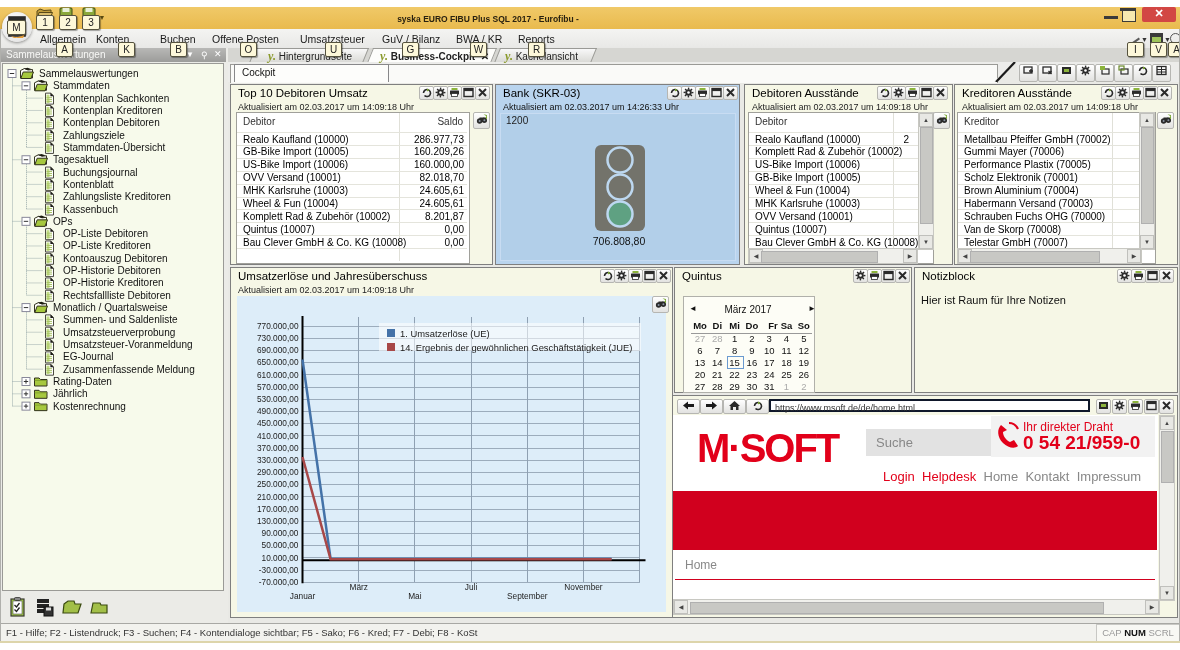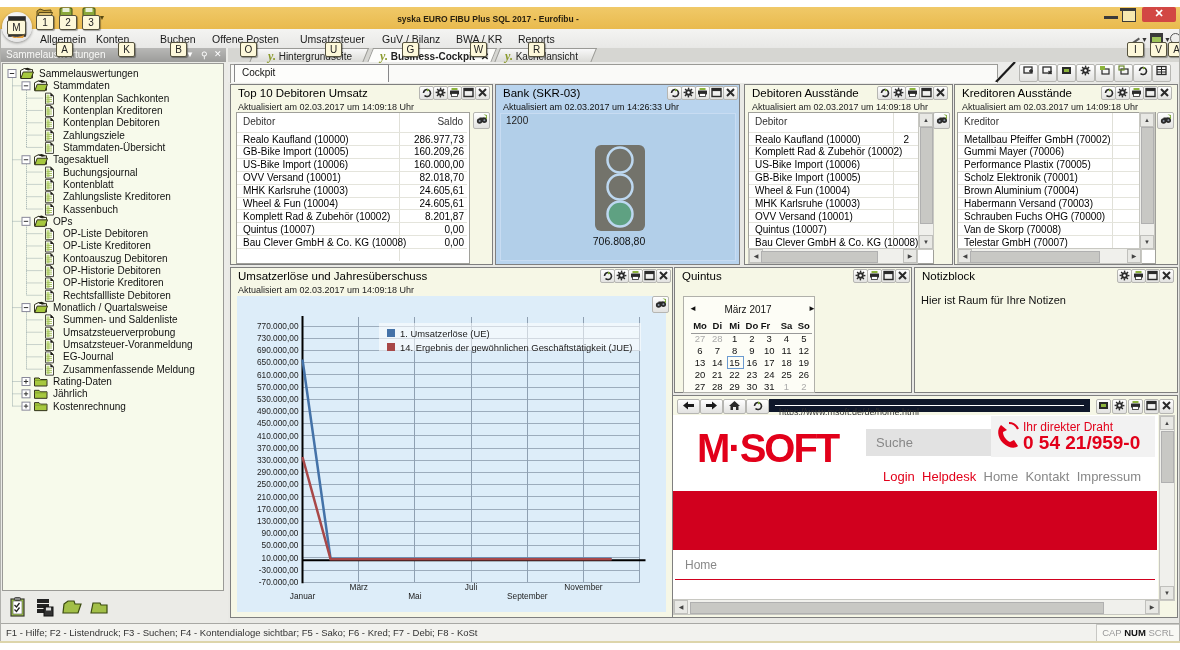--- a/index.html
+++ b/index.html
@@ -878,21 +878,21 @@
 <div class="panel" style="left:674px;top:267px;width:236px;height:124px">
 <div class="ptitle">Quintus</div>
 <div class="ab" style="left:8px;top:28px;width:130px;height:95px;background:#fdfdf6;border:1px solid #b0b0aa"></div>
 <div class="ab" style="left:14px;top:36px;width:8px;height:8px;font-size:8px;color:#111">◄</div>
 <div class="ab" style="left:133px;top:36px;width:8px;height:8px;font-size:8px;color:#111">►</div>
 <div class="ab" style="left:8px;top:36px;width:130px;text-align:center;font-size:10px;color:#111">März 2017</div>
 <div class="ab" style="left:16.5px;top:52px;width:17px;text-align:center;font-size:9.5px;font-weight:bold;color:#111">Mo</div>
 <div class="ab" style="left:33.8px;top:52px;width:17px;text-align:center;font-size:9.5px;font-weight:bold;color:#111">Di</div>
 <div class="ab" style="left:51.1px;top:52px;width:17px;text-align:center;font-size:9.5px;font-weight:bold;color:#111">Mi</div>
 <div class="ab" style="left:68.4px;top:52px;width:17px;text-align:center;font-size:9.5px;font-weight:bold;color:#111">Do</div>
-<div class="ab" style="left:85.7px;top:52px;width:17px;text-align:left;font-size:9.5px;font-weight:bold;color:#111">Fr</div>
+<div class="ab" style="left:85.7px;top:52px;width:17px;text-align:right;font-size:9.5px;font-weight:bold;color:#111">Fr</div>
 <div class="ab" style="left:103.0px;top:52px;width:17px;text-align:center;font-size:9.5px;font-weight:bold;color:#111">Sa</div>
 <div class="ab" style="left:120.3px;top:52px;width:17px;text-align:center;font-size:9.5px;font-weight:bold;color:#111">So</div>
 <div class="ab" style="left:16px;top:65px;width:121px;height:1px;background:#999"></div>
 <div class="ab" style="left:16.5px;top:65px;width:17px;text-align:center;font-size:9.5px;color:#aaa">27</div>
 <div class="ab" style="left:33.8px;top:65px;width:17px;text-align:center;font-size:9.5px;color:#aaa">28</div>
 <div class="ab" style="left:51.1px;top:65px;width:17px;text-align:center;font-size:9.5px;color:#111">1</div>
 <div class="ab" style="left:68.4px;top:65px;width:17px;text-align:center;font-size:9.5px;color:#111">2</div>
 <div class="ab" style="left:85.7px;top:65px;width:17px;text-align:center;font-size:9.5px;color:#111">3</div>
 <div class="ab" style="left:103.0px;top:65px;width:17px;text-align:center;font-size:9.5px;color:#111">4</div>
 <div class="ab" style="left:120.3px;top:65px;width:17px;text-align:center;font-size:9.5px;color:#111">5</div>
@@ -1010,21 +1010,21 @@
     <svg width="15" height="11">
       <path d="M7.5 1 L13 6 H11.5 V10 H9 V7 H6 V10 H3.5 V6 H2 Z" fill="#2a2a2a"></path>
     </svg>
   </div>
 <div class="pbtn" style="left:746px;top:399px;width:21px;height:13px">
     <svg width="11" height="11" style="">
       <path d="M2.5 6 a3.5 3.5 0 1 1 1 2.5" stroke="#2a2a2a" stroke-width="1.6" fill="none"></path>
       <path d="M6 1.5 l2.5 1.5 -2.5 1.5 z" fill="#7aa830"></path>
     </svg>
   </div>
-<div class="ab" style="left:769px;top:399px;width:321px;height:13px;background:#fff;border:6px solid #0f172a;font-size:9px;color:#333;line-height:14px;padding-left:4px;box-sizing:border-box">https://www.msoft.de/de/home.html</div>
+<div class="ab" style="left:769px;top:399px;width:321px;height:13px;background:#fff;border:2px solid #0f172a;font-size:9px;color:#333;line-height:14px;padding-left:4px;box-sizing:border-box">https://www.msoft.de/de/home.html</div>
 <div class="pbtn" style="left:1096px;top:399px;width:13px;height:13px">
     <svg width="11" height="11" style="">
       <rect x="1" y="2" width="9" height="7" fill="#2a2a2a"></rect>
       <rect x="3" y="4" width="5" height="3" fill="#8cb43c"></rect>
     </svg>
   </div>
 <div class="pbtn" style="left:1112px;top:399px;width:13px;height:13px">
     <svg width="11" height="11" style="">
       <circle cx="5.5" cy="5.5" r="3.2" fill="#2a2a2a"></circle>
       <circle cx="5.5" cy="5.5" r="1.3" fill="#fff"></circle>

